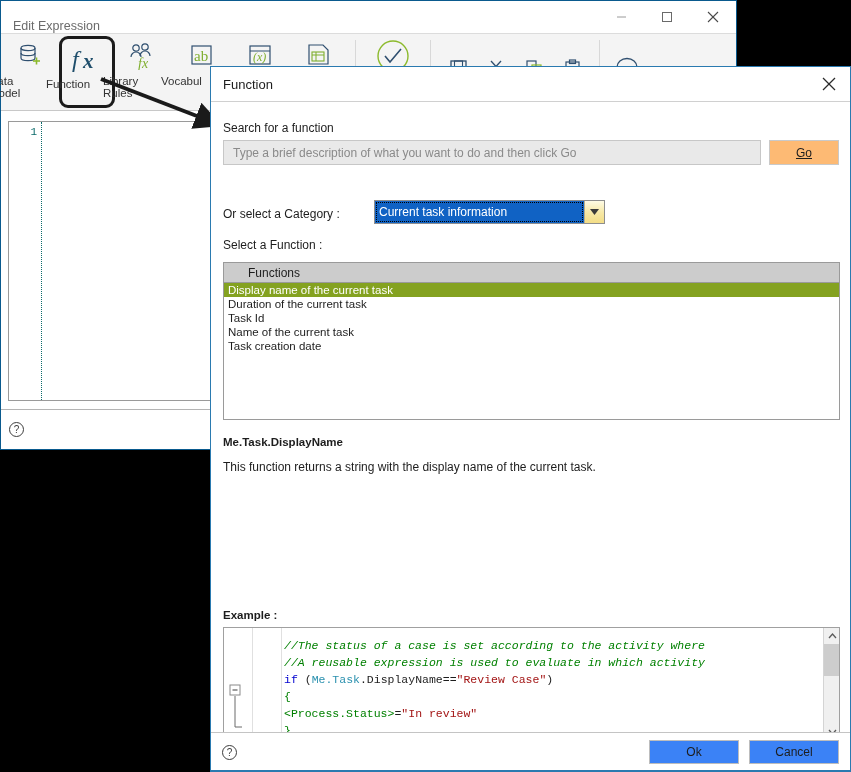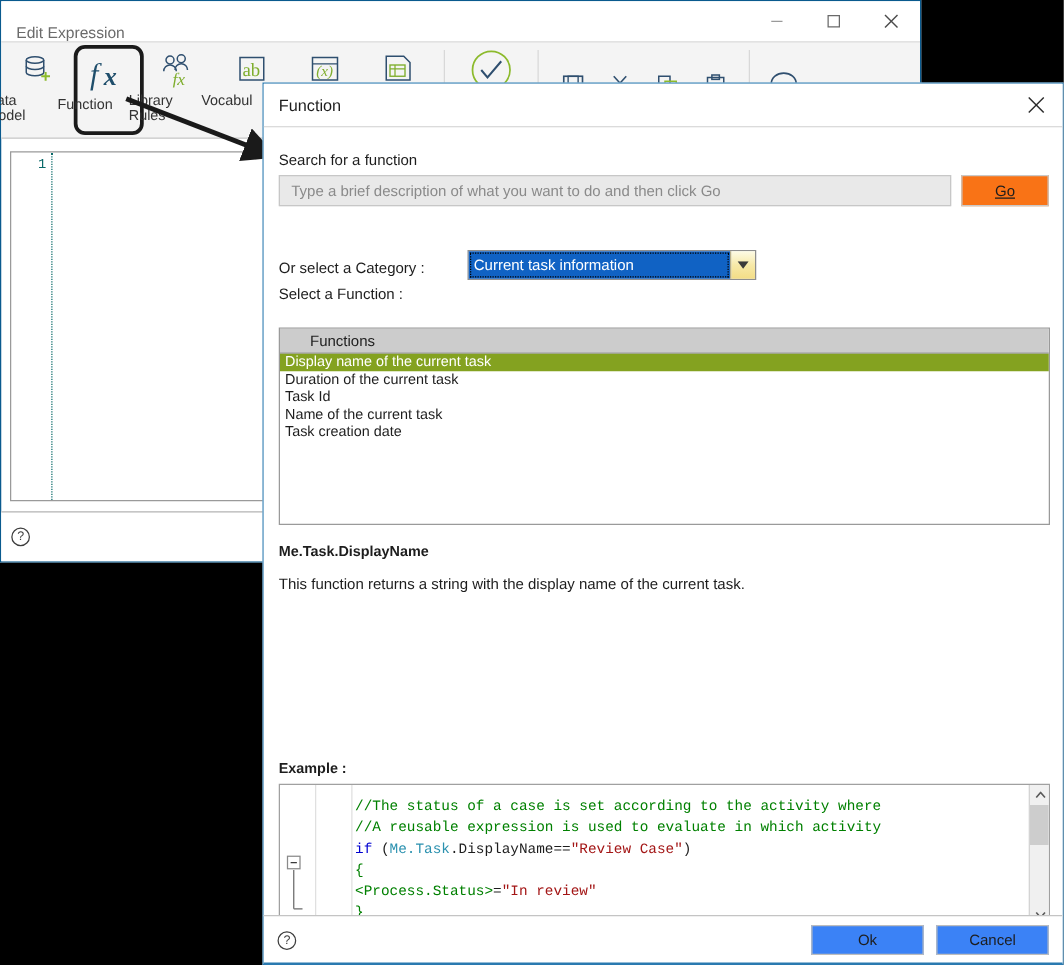--- a/index.html
+++ b/index.html
@@ -113,42 +113,42 @@
   #search-label{ position:absolute; left:12px; top:19px; }
   #search-row{ position:absolute; left:12px; top:38px; right:11px; height:25px; display:flex; }
   #search-input{
     flex:1; background:#e9e9e9; border:1px solid #c7c7c7;
     font-family:"Liberation Sans", sans-serif; font-size:12px; color:#7d7d7d;
     padding:0 9px; box-sizing:border-box; outline:none; height:25px;
   }
   #search-input::placeholder{ color:#8a8a8a; opacity:1; }
   #go-button{
     width:70px; margin-left:8px; height:25px;
-    background:#f97316; border:1px solid #c9c9c9;
+    background:#fdba74; border:1px solid #c9c9c9;
     font-family:"Liberation Sans", sans-serif; font-size:12px; color:#1d1d1d;
     display:flex;align-items:center;justify-content:center; box-sizing:border-box;text-decoration:underline;
   }
   #category-label{ position:absolute; left:12px; top:105px; }
   #category-combo{
     position:absolute; left:163px; top:98px; width:231px; height:24px;
     border:1px solid #8e8e8e; background:#fff; box-sizing:border-box; display:flex;
   }
   #category-value{
     flex:1; background:#1062c4; color:#ffffff; font-size:12px;
     display:flex; align-items:center; padding-left:4px;
     outline:1px dotted #000; outline-offset:-2px;
     box-sizing:border-box;
   }
   #category-arrow{
     width:19px;
     background:linear-gradient(to bottom,#fdfbe6 0%,#f7e9a8 50%,#f3dd86 100%);
     border-left:1px solid #b9b08c;
     display:flex;align-items:center;justify-content:center;
   }
-  #selectfn-label{ position:absolute; left:12px; top:126px; }
+  #selectfn-label{ position:absolute; left:12px; top:136px; }
   #fn-list-box{
     position:absolute; left:12px; top:160px; width:617px; height:158px;
     border:1px solid #9a9a9a; background:#ffffff; box-sizing:border-box;
   }
   #fn-list-header{
     height:20px; background:#cccccc; border-bottom:1px solid #9a9a9a;
     display:flex; align-items:center; padding-left:24px;
     font-size:12px; color:#1d1d1d; box-sizing:border-box;
   }
   .fn-list-item{
@@ -177,21 +177,21 @@
     position:absolute; left:28px; top:0; width:1px; height:112px; background:#e0e0e0;
   }
   #code-margin2{
     position:absolute; left:57px; top:0; width:1px; height:112px; background:#e0e0e0;
   }
   #code-text{
     position:absolute; left:60px; top:9px; right:17px; height:105px;
     font-family:"Liberation Mono", monospace; font-size:11.5px; line-height:17px;
     white-space:pre; overflow:hidden;
   }
-  .c-comment{ color:#008000; }
+  .c-comment{ color:#008000;font-style:italic; }
   .c-kw{ color:#0000d0; }
   .c-type{ color:#2b91af; }
   .c-str{ color:#a31515; }
   .c-plain{ color:#1d1d1d; }
   .c-green{ color:#008000; }
   #code-vscroll{
     position:absolute; right:0; top:0; width:16px; height:112px;
     background:#f0f0f0; border-left:1px solid #d4d4d4; box-sizing:border-box;
   }
   .sb-arrow{

